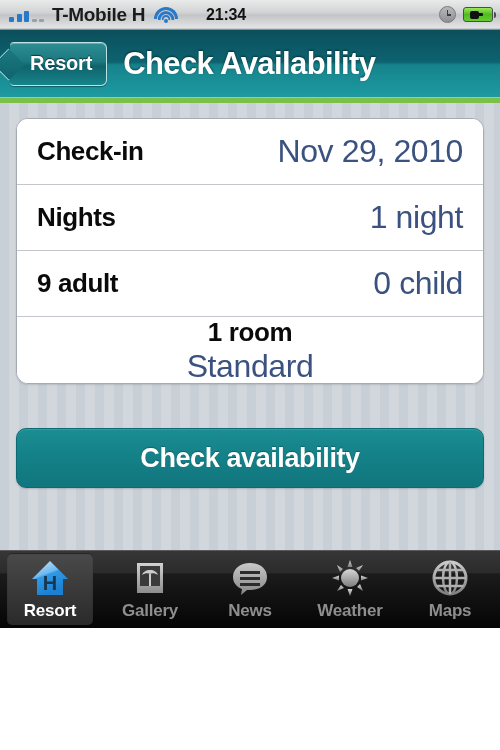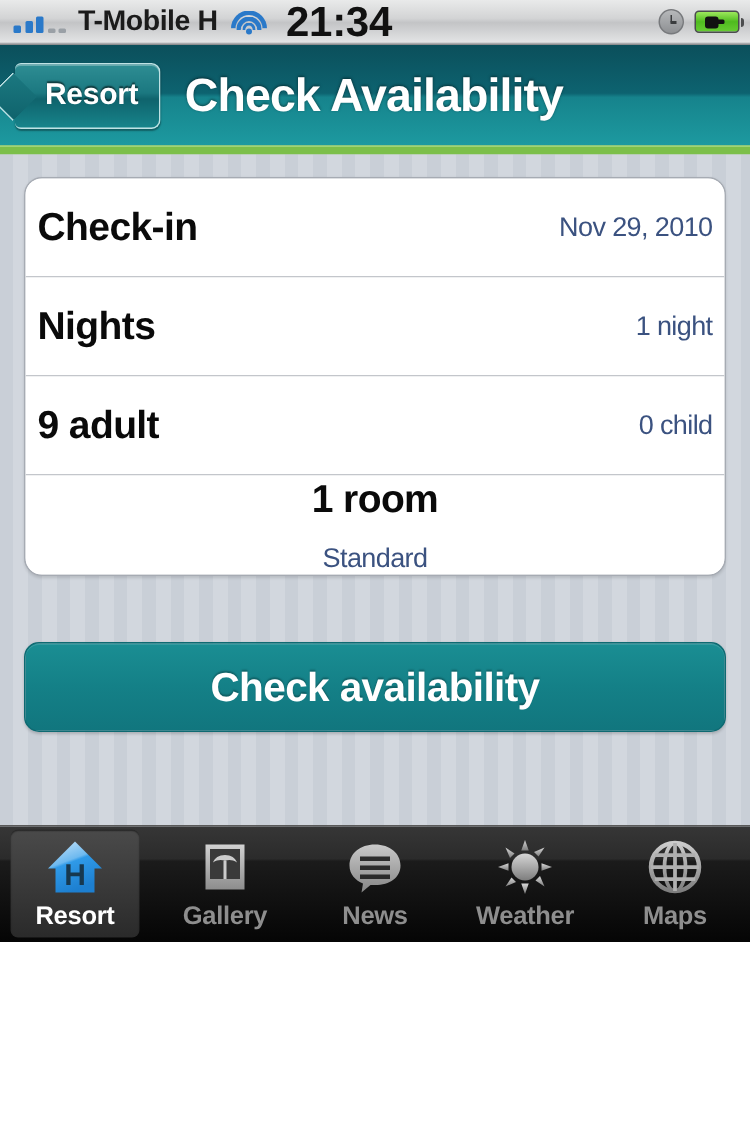--- a/index.html
+++ b/index.html
@@ -36,21 +36,21 @@
   .wifi { width: 22px; height: 16px; position: relative; margin-left: 2px; }
   .wifi i { position: absolute; border: 3px solid #2a79c9; border-bottom: none;
             border-radius: 50% 50% 0 0 / 100% 100% 0 0; left: 50%; transform: translateX(-50%); }
   .wifi i.w3 { width: 18px; height: 9px; top: 0px; }
   .wifi i.w2 { width: 11px; height: 6px; top: 4px; }
   .wifi i.w1 { width: 5px; height: 3px; top: 8px; border-width: 2.5px; }
   .wifi i.dot { width: 4px; height: 4px; border-radius: 50%; background: #2a79c9; border: none; top: 12px; }
   #clock-time {
     position: absolute; left: 0; right: 0; margin: 0 auto;
     width: 200px; text-align: center;
-    font-size: 28px; font-weight: bold; color: #111;
+    font-size: 16px; font-weight: bold; color: #111;
     letter-spacing: -0.2px;
     transform: translateX(-24px);
   }
   .sb-right { position: absolute; right: 7px; display: flex; align-items: center; gap: 7px; }
   .alarm-icon {
     width: 17px; height: 17px; border-radius: 50%;
     background: linear-gradient(to bottom, #b6b8ba, #8e9093);
     border: 1px solid #77797c; position: relative; box-sizing: border-box;
   }
   .alarm-icon::before, .alarm-icon::after {
@@ -138,32 +138,32 @@
     background: #ffffff;
     border: 1px solid #a6abb3;
     border-radius: 12px;
     box-shadow: 0 1px 2px rgba(0,0,0,0.12);
     overflow: hidden;
     box-sizing: border-box;
   }
   .form-row {
     height: 66px;
     display: flex; align-items: center; justify-content: space-between;
-    padding: 0 8px;
+    padding: 0 20px;
     border-bottom: 1px solid #c3c6cb;
     box-sizing: border-box;
     background: #fff;
   }
   .form-row:last-child { border-bottom: none; flex-direction: column; }
   .row-label {
     font-size: 26px; font-weight: bold; color: #0a0a0a;
     letter-spacing: -0.4px;
   }
   .row-value {
-    font-size: 18px; color: #3b5280;
+    font-size: 32px; color: #3b5280;
     letter-spacing: -0.4px;
   }
 
   #check-button {
     position: absolute; top: 325px; left: 16px;
     width: 468px; height: 60px;
     background: linear-gradient(to bottom, #1a8e93 0%, #148087 50%, #11767e 100%);
     border: 1px solid #0e6a72;
     border-radius: 10px;
     display: flex; align-items: center; justify-content: center;

